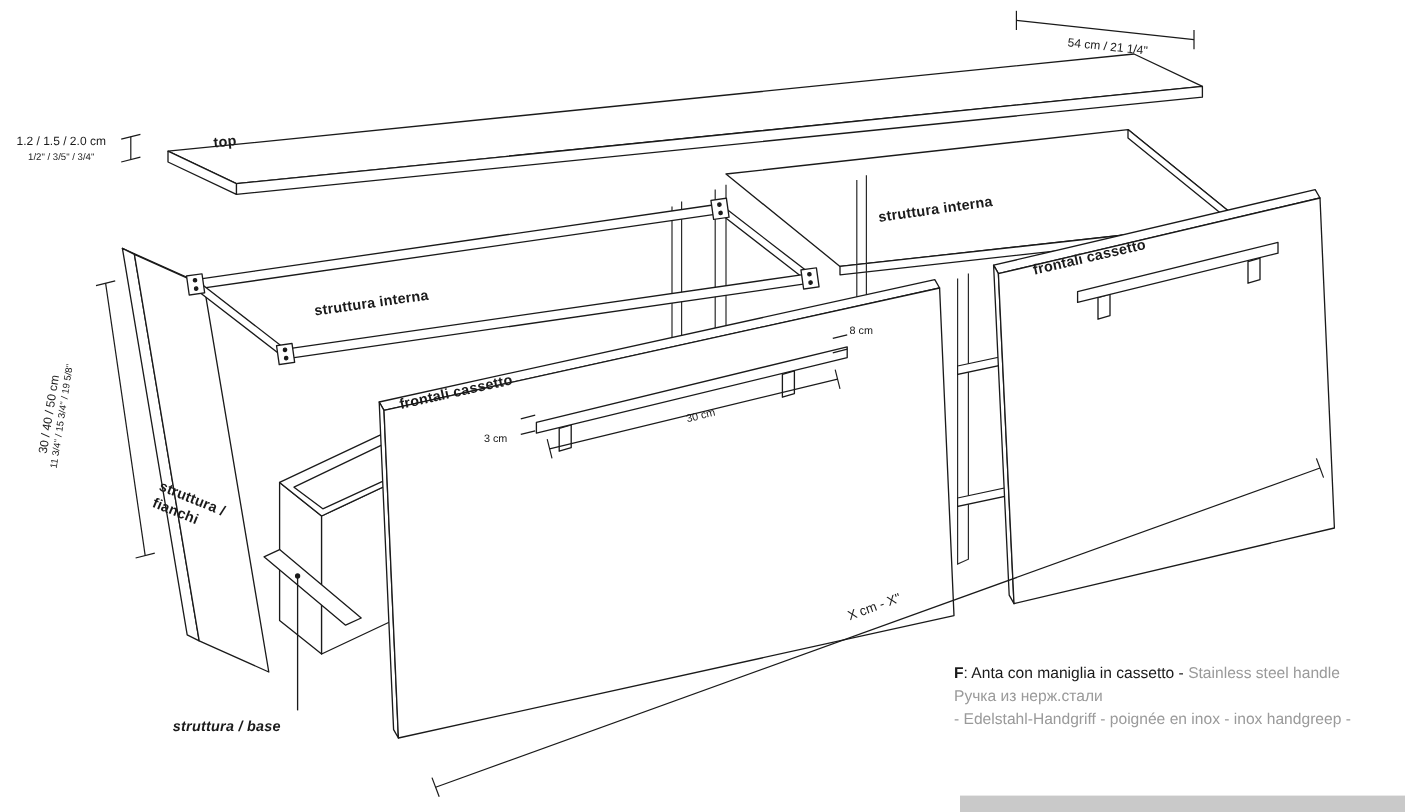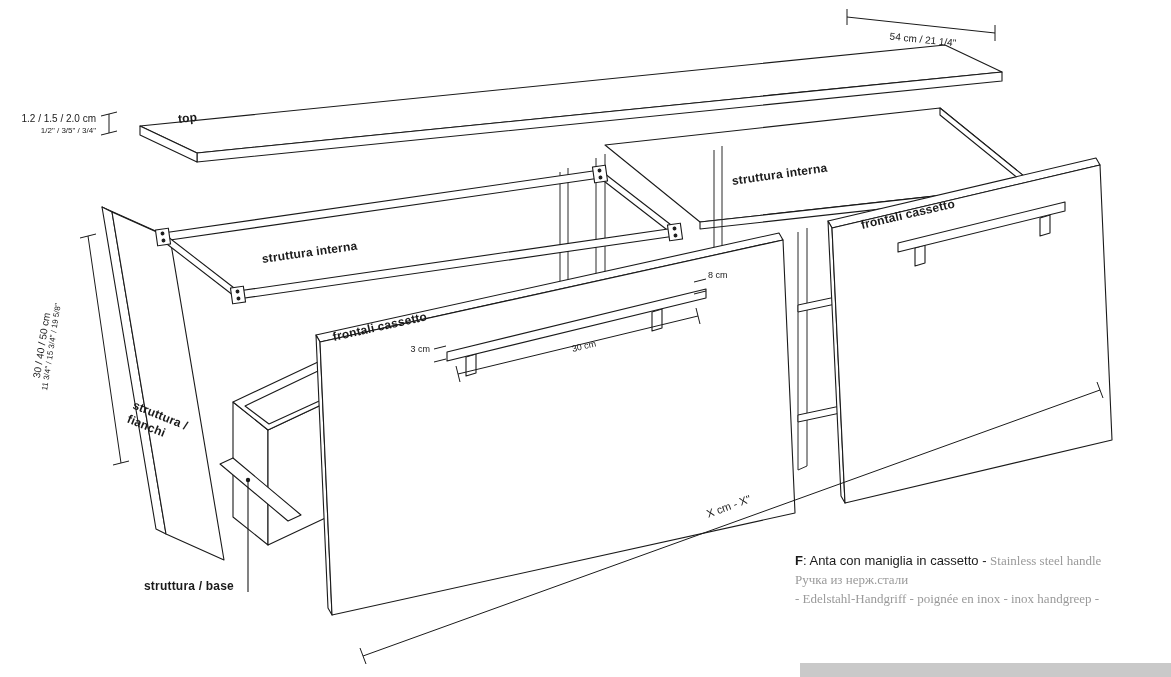--- a/index.html
+++ b/index.html
@@ -6,29 +6,29 @@
   .stage{
     position:relative;width:1171px;height:677px;background:#ffffff;
     font-family:"Liberation Sans",sans-serif;color:#1a1a1a;overflow:hidden;
   }
   svg{position:absolute;left:0;top:0;}
   .lbl{position:absolute;white-space:nowrap;transform-origin:left center;}
   .part{font-weight:bold;font-size:12px;letter-spacing:.2px;}
   .dim{font-size:10px;}
   .dim-s{font-size:8px;}
   .dim-xs{font-size:9px;}
-  .right{text-align:right;}
+  .right{text-align:center;}
   .center{text-align:center;}
   .vblock{position:absolute;width:124px;text-align:center;transform:rotate(-81deg);}
   .vblock .l1{font-size:10px;}
   .vblock .l2{font-size:8px;}
   .two-line{line-height:15px;}
   .footnote{position:absolute;left:795px;top:551px;width:372px;font-size:13px;line-height:19px;}
   .fn-b{font-weight:bold;}
-  .fn-gray{color:#9a9a9a;font-family:Liberation Serif, serif;}
+  .fn-gray{color:#9a9a9a;}
   .footer-bar{position:absolute;left:800px;top:663px;width:371px;height:14px;}
 </style>
 </head>
 <body>
 
 <div class="stage">
 
   <svg width="1171" height="677" viewBox="0 0 1171 677">
 
     <g fill="#ffffff" stroke="#1a1a1a" stroke-width="1.1" stroke-linejoin="round">
@@ -165,33 +165,33 @@
 
   <div class="lbl part" style="left:333px;top:330px;transform:rotate(-12.5deg);">frontali cassetto</div>
 
   <div class="lbl part" style="left:861px;top:218px;transform:rotate(-13deg);">frontali cassetto</div>
 
   <div class="lbl part two-line" style="left:136px;top:398px;transform:rotate(22deg);transform-origin:left top;">
     <div>struttura /</div>
     <div>fianchi</div>
   </div>
 
-  <div class="lbl part" style="left:144px;top:579px;">struttura / base</div>
+  <div class="lbl part" style="left:144px;top:598px;font-style:italic;">struttura / base</div>
 
   <div class="lbl dim center" style="left:850px;top:34px;width:146px;transform:rotate(6deg);transform-origin:center;">54 cm / 21 1/4"</div>
 
   <div class="lbl dim right" style="left:6px;top:113px;width:90px;">1.2 / 1.5 / 2.0 cm</div>
   <div class="lbl dim-s right" style="left:6px;top:126px;width:90px;">1/2" / 3/5" / 3/4"</div>
 
   <div class="vblock" style="left:-16px;top:336px;">
     <div class="l1">30 / 40 / 50 cm</div>
     <div class="l2">11 3/4" / 15 3/4" / 19 5/8"</div>
   </div>
 
-  <div class="lbl dim-xs right" style="left:396px;top:344px;width:34px;">3 cm</div>
+  <div class="lbl dim-xs right" style="left:396px;top:360px;width:34px;">3 cm</div>
 
   <div class="lbl dim-xs" style="left:572px;top:344px;transform:rotate(-13.5deg);">30 cm</div>
 
   <div class="lbl dim-xs" style="left:708px;top:270px;">8 cm</div>
 
   <div class="lbl" style="left:707px;top:508px;font-size:11px;transform:rotate(-20deg);">X cm - X"</div>
 
   <div class="footnote">
     <div><span class="fn-b">F</span><span>: Anta con maniglia in cassetto - </span><span class="fn-gray">Stainless steel handle</span></div>
     <div class="fn-gray">Ручка из нерж.стали</div>

